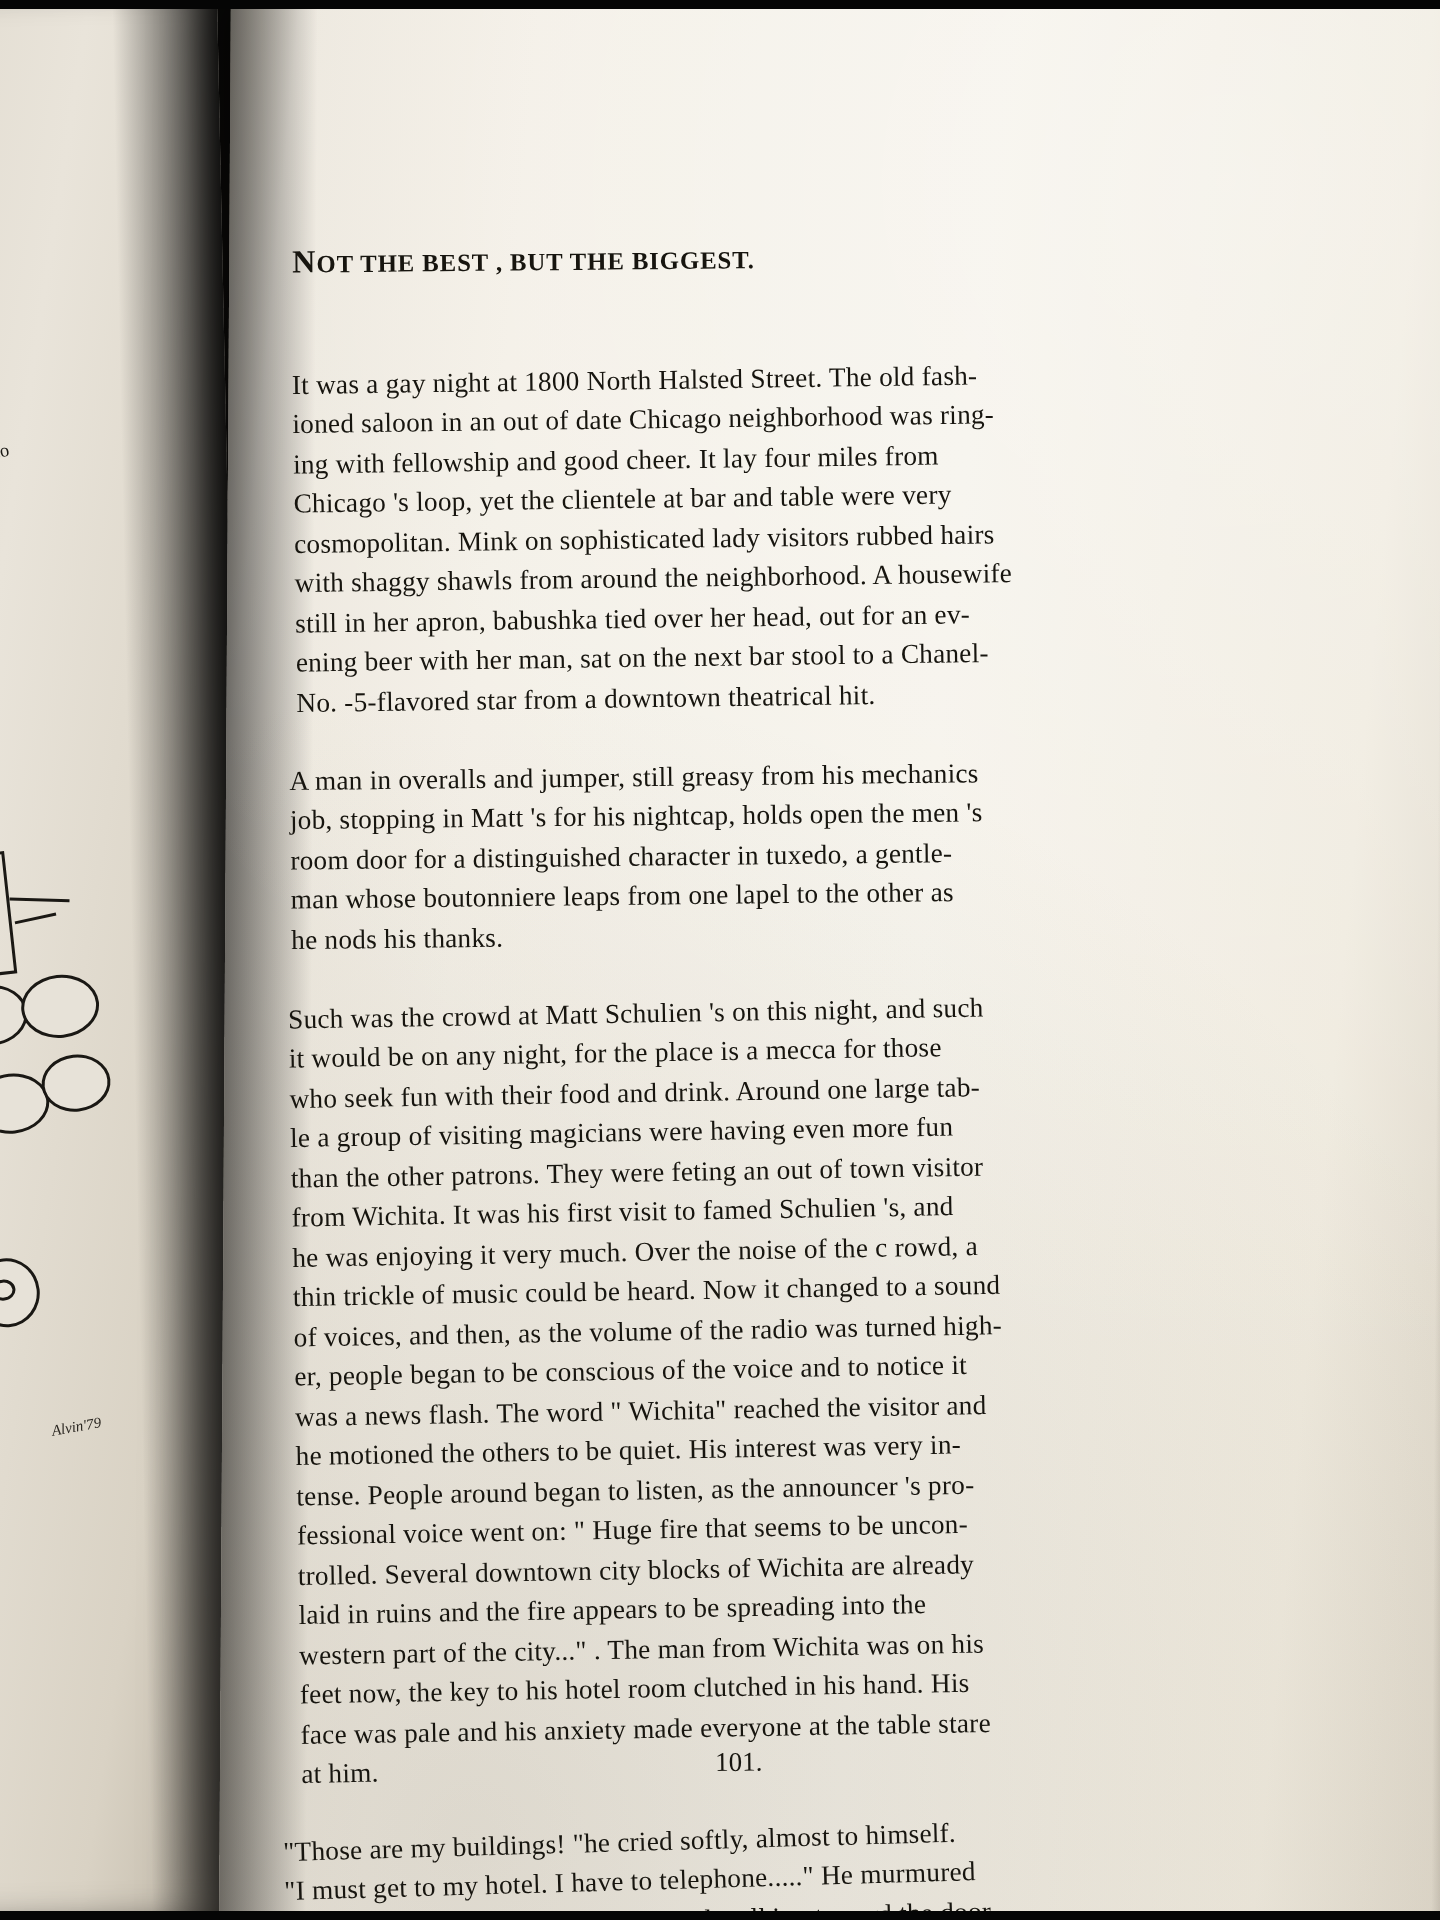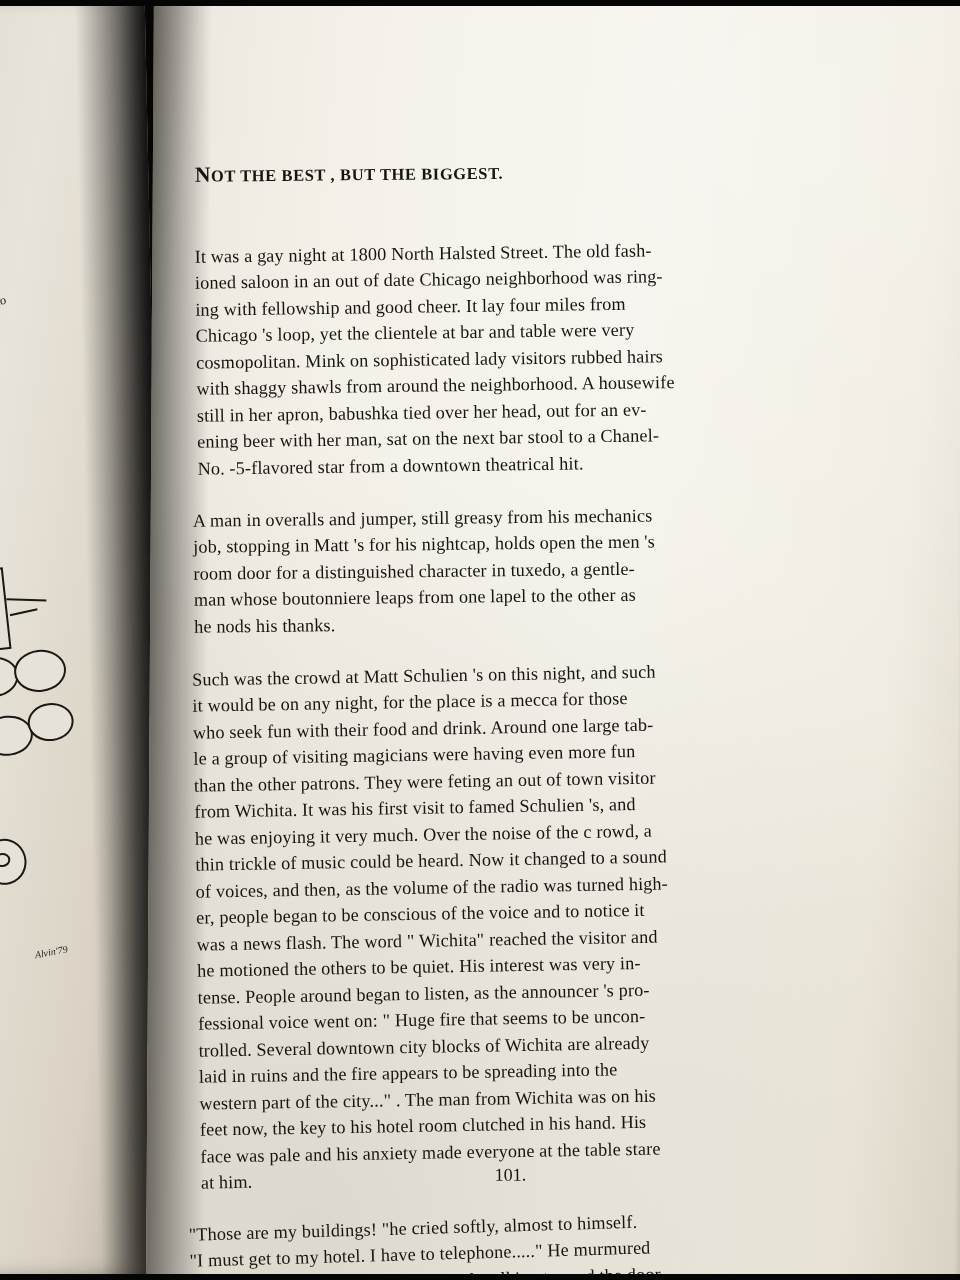--- a/index.html
+++ b/index.html
@@ -160,21 +160,20 @@
   .p3 { transform: rotate(-1.35deg); margin-top: 4px; }
   .p4 { transform: rotate(-2.0deg); margin-top: 10px; }
 
   .page-number {
     position: absolute;
     left: 330px;
     top: 1175px;
     font-size: 18px;
     color: #17150f;
     transform: rotate(-1deg);
-    margin-left: 18px;
   }
 
   
   .page-edge {
     position: absolute;
     right: 0; top: 0; bottom: 0;
     width: 22px;
     background: linear-gradient(to right, rgba(0,0,0,0.0), rgba(60,52,40,0.45));
   }
 

